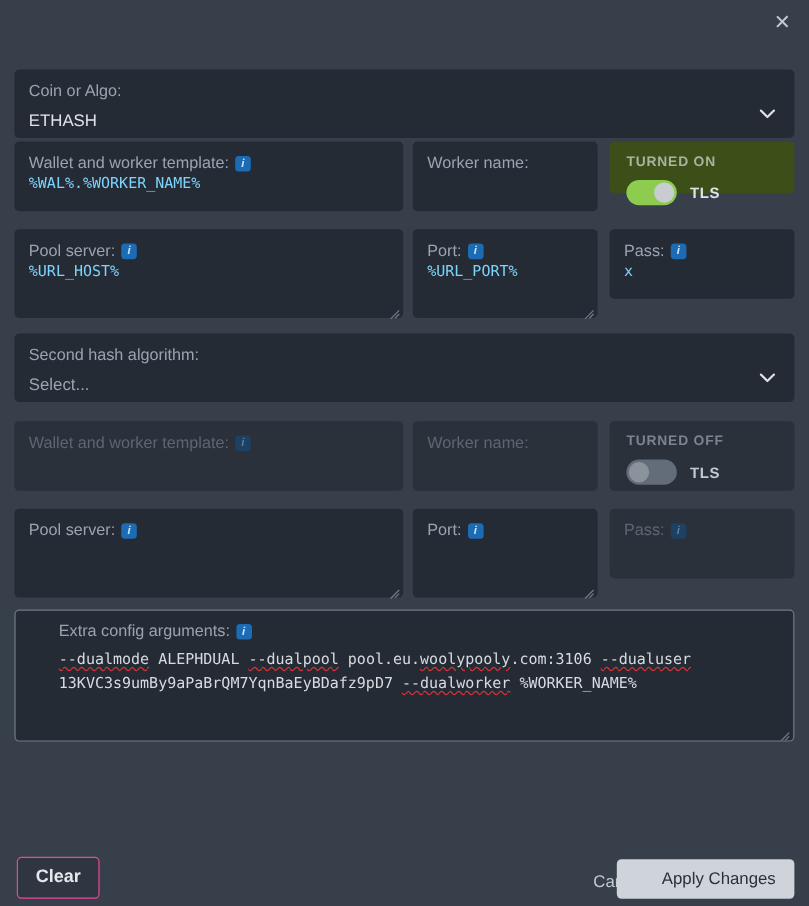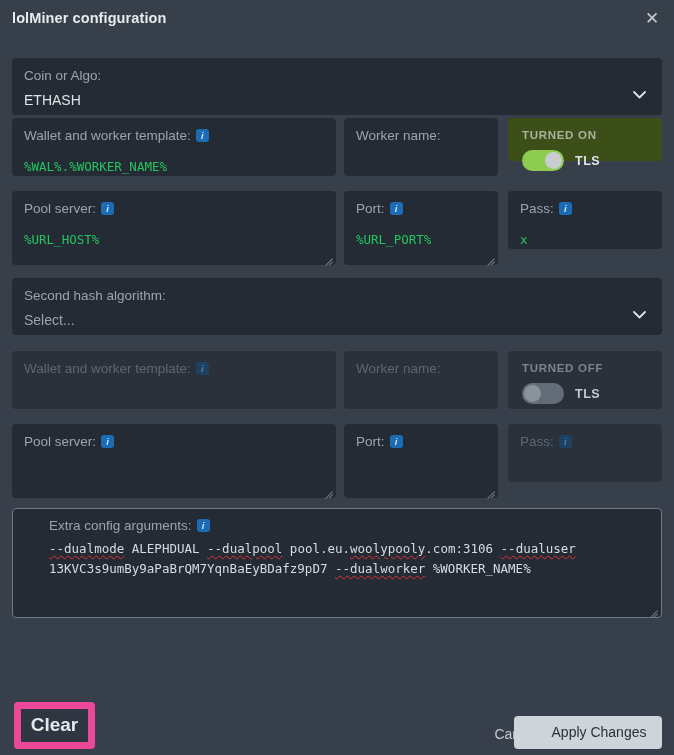--- a/index.html
+++ b/index.html
@@ -66,22 +66,22 @@
     color: #9aa4b0;
     line-height: 17px;
     white-space: nowrap;
   }
   .field.disabled .flabel {
     color: #5d6673;
   }
   .fvalue {
     font-family: "DejaVu Sans Mono", monospace;
     font-size: 12.5px;
-    color: #22c55e;
-    margin-top: 15px;
+    color: #7dd3fc;
+    margin-top: 1px;
     line-height: 15px;
     white-space: nowrap;
   }
 
   
   .info-badge {
     display: inline-block;
     width: 13px;
     height: 13px;
     border-radius: 3px;
@@ -237,24 +237,24 @@
   }
 
   
   .btn-clear {
     position: absolute;
     left: 14px;
     bottom: 6px;
     width: 67px;
     height: 33px;
     background: #2f3641;
-    border: 7px solid #ec4899;
+    border: 1px solid #ec4899;
     border-radius: 4px;
     color: #e4e8ec;
-    font-size: 19px;
+    font-size: 15px;
     font-weight: bold;
     line-height: 31px;
     text-align: center;
     cursor: pointer;
     user-select: none;
   }
   .btn-cancel {
     position: absolute;
     right: 136px;
     bottom: 13px;
@@ -279,21 +279,20 @@
     user-select: none;
     padding-left: 22px;
   }
 </style>
 </head>
 <body>
 
 <div class="dialog">
 
   <div class="titlebar">
-    <span class="title-text">lolMiner configuration</span>
     <div class="close-btn">✕</div>
   </div>
 
   <div class="select-row" style="left:12px; top:58px; width:650px; height:57px;">
     <div class="flabel">Coin or Algo:</div>
     <div class="select-value">ETHASH</div>
     <span class="chev">
       <svg width="13" height="8" viewBox="0 0 13 8">
           <path d="M1 1 L6.5 6.5 L12 1" stroke="#dfe3e8" stroke-width="1.8" fill="none" stroke-linecap="round" stroke-linejoin="round"></path>
         </svg>

